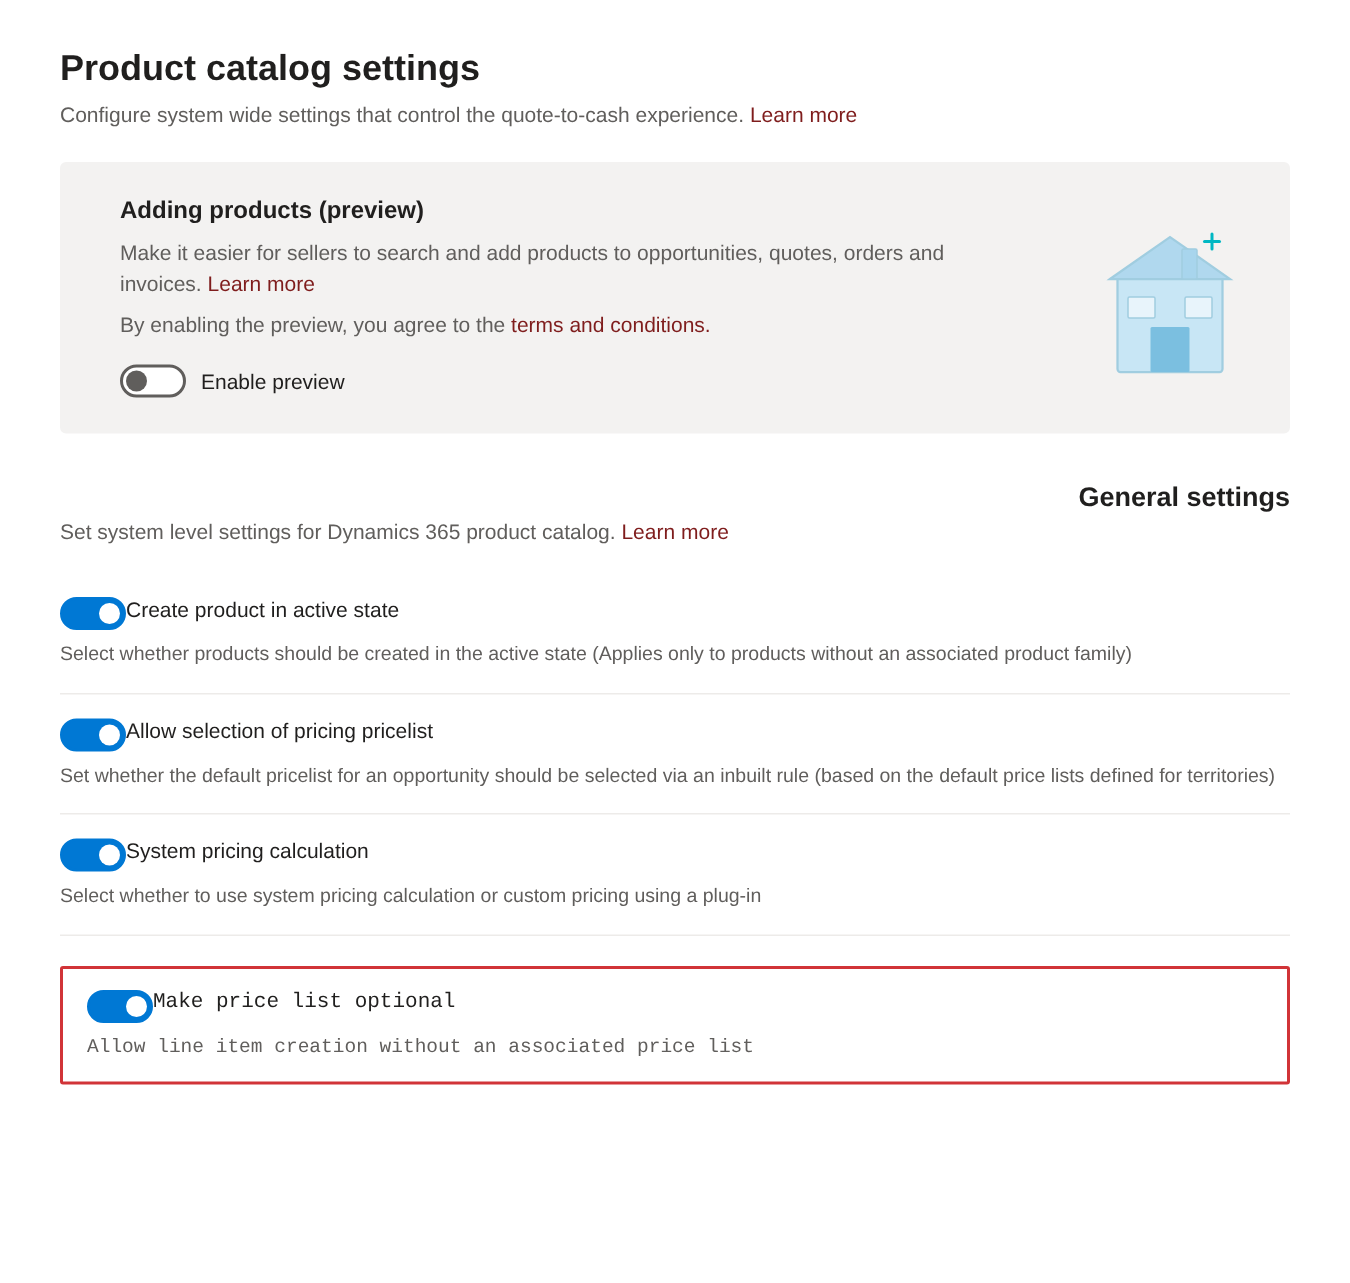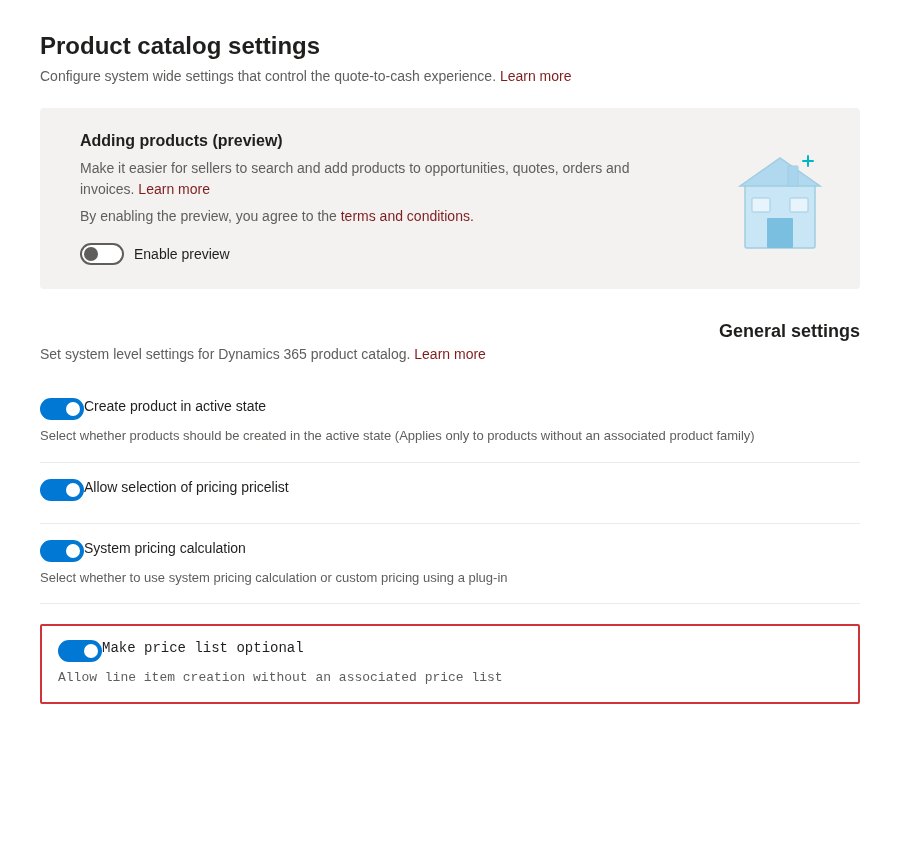--- a/index.html
+++ b/index.html
@@ -234,20 +234,21 @@
   <div class="setting-item">
     <div class="setting-toggle-row">
       <label class="toggle">
 
         <div class="toggle-track on">
           <div class="toggle-thumb"></div>
         </div>
       </label>
       <span class="setting-name">Allow selection of pricing pricelist</span>
     </div>
+    <p class="setting-desc">Set whether the default pricelist for an opportunity should be selected via an inbuilt rule (based on the default price lists defined for territories)</p>
   </div>
 
   <div class="setting-item">
     <div class="setting-toggle-row">
       <label class="toggle">
 
         <div class="toggle-track on">
           <div class="toggle-thumb"></div>
         </div>
       </label>

